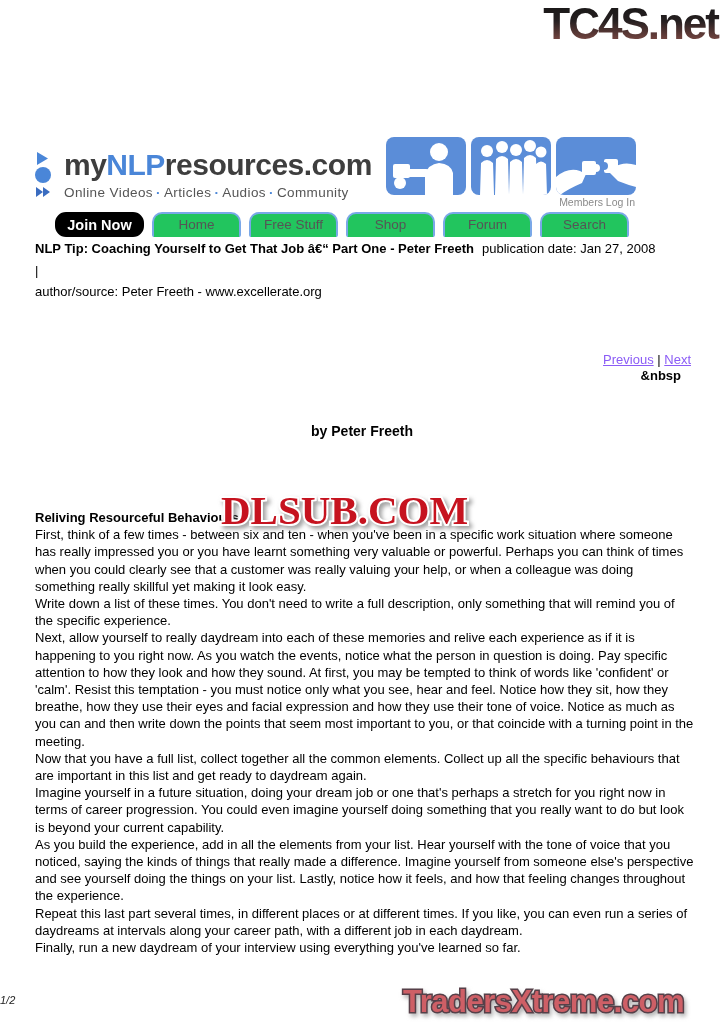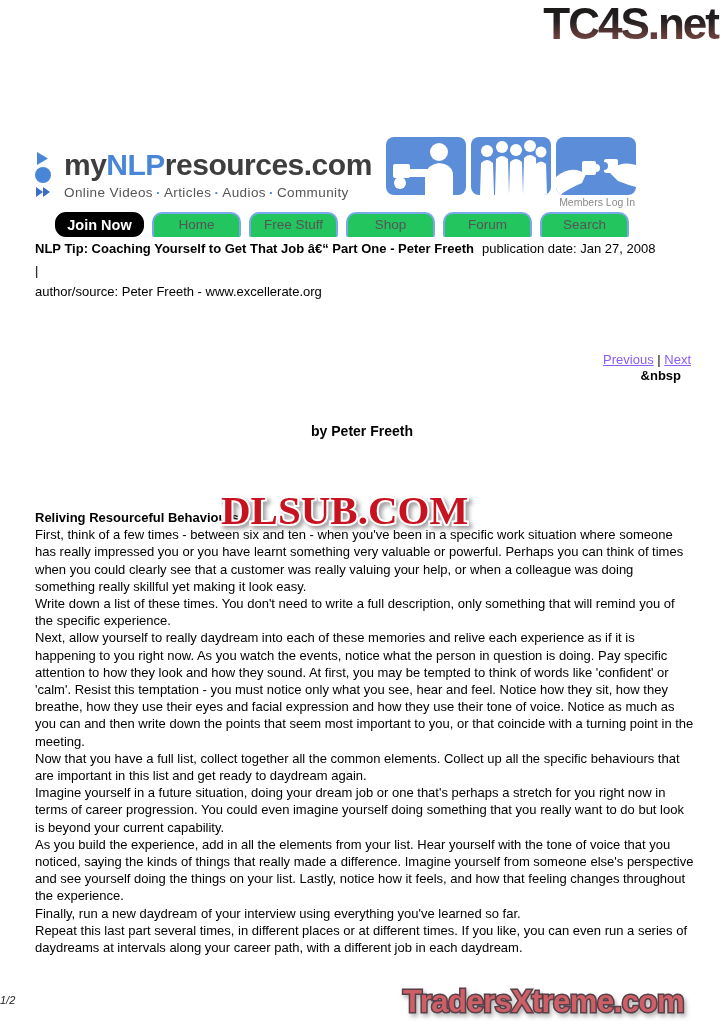--- a/index.html
+++ b/index.html
@@ -149,22 +149,22 @@
   <div class="byline">by Peter Freeth</div>
 
   <div class="article-body">
     <p class="section-heading">Reliving Resourceful Behaviours</p>
     <p>First, think of a few times - between six and ten - when you've been in a specific work situation where someone has really impressed you or you have learnt something very valuable or powerful. Perhaps you can think of times when you could clearly see that a customer was really valuing your help, or when a colleague was doing something really skillful yet making it look easy.</p>
     <p>Write down a list of these times. You don't need to write a full description, only something that will remind you of the specific experience.</p>
     <p>Next, allow yourself to really daydream into each of these memories and relive each experience as if it is happening to you right now. As you watch the events, notice what the person in question is doing. Pay specific attention to how they look and how they sound. At first, you may be tempted to think of words like 'confident' or 'calm'. Resist this temptation - you must notice only what you see, hear and feel. Notice how they sit, how they breathe, how they use their eyes and facial expression and how they use their tone of voice. Notice as much as you can and then write down the points that seem most important to you, or that coincide with a turning point in the meeting.</p>
     <p>Now that you have a full list, collect together all the common elements. Collect up all the specific behaviours that are important in this list and get ready to daydream again.</p>
     <p>Imagine yourself in a future situation, doing your dream job or one that's perhaps a stretch for you right now in terms of career progression. You could even imagine yourself doing something that you really want to do but look is beyond your current capability.</p>
     <p>As you build the experience, add in all the elements from your list. Hear yourself with the tone of voice that you noticed, saying the kinds of things that really made a difference. Imagine yourself from someone else's perspective and see yourself doing the things on your list. Lastly, notice how it feels, and how that feeling changes throughout the experience.</p>
+    <p>Repeat this last part several times, in different places or at different times. If you like, you can even run a series of daydreams at intervals along your career path, with a different job in each daydream.</p>
     <p>Finally, run a new daydream of your interview using everything you've learned so far.</p>
-    <p>Repeat this last part several times, in different places or at different times. If you like, you can even run a series of daydreams at intervals along your career path, with a different job in each daydream.</p>
   </div>
 
   <div class="wm-dlsub">
     <svg width="300" height="52" style="filter:drop-shadow(3px 3px 2px rgba(70,70,70,0.5));">
       <text x="3" y="40" font-family="Liberation Serif, serif" font-size="41" font-weight="bold" fill="#c6131f" stroke="#fff" stroke-width="4" style="paint-order:stroke;">DLSUB.COM</text>
     </svg>
   </div>
 
   <div class="page-number">1/2</div>
 

